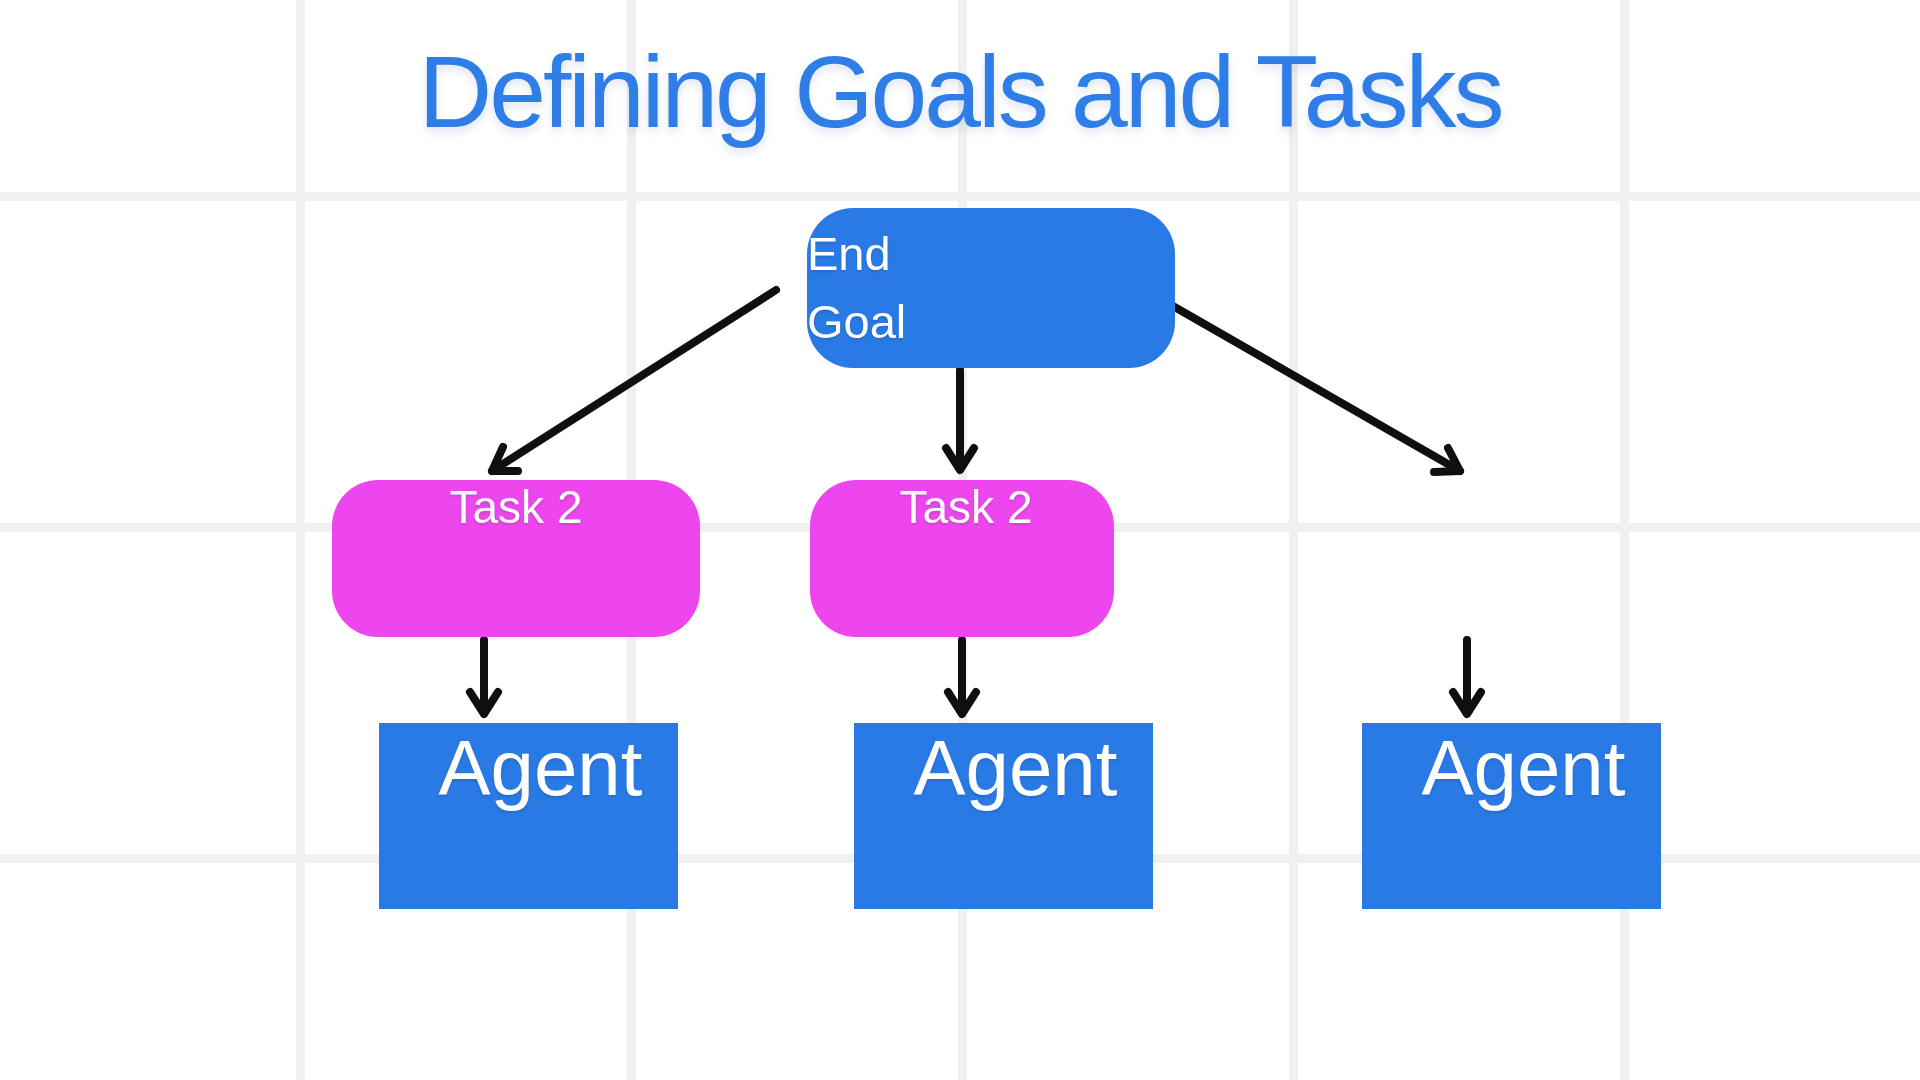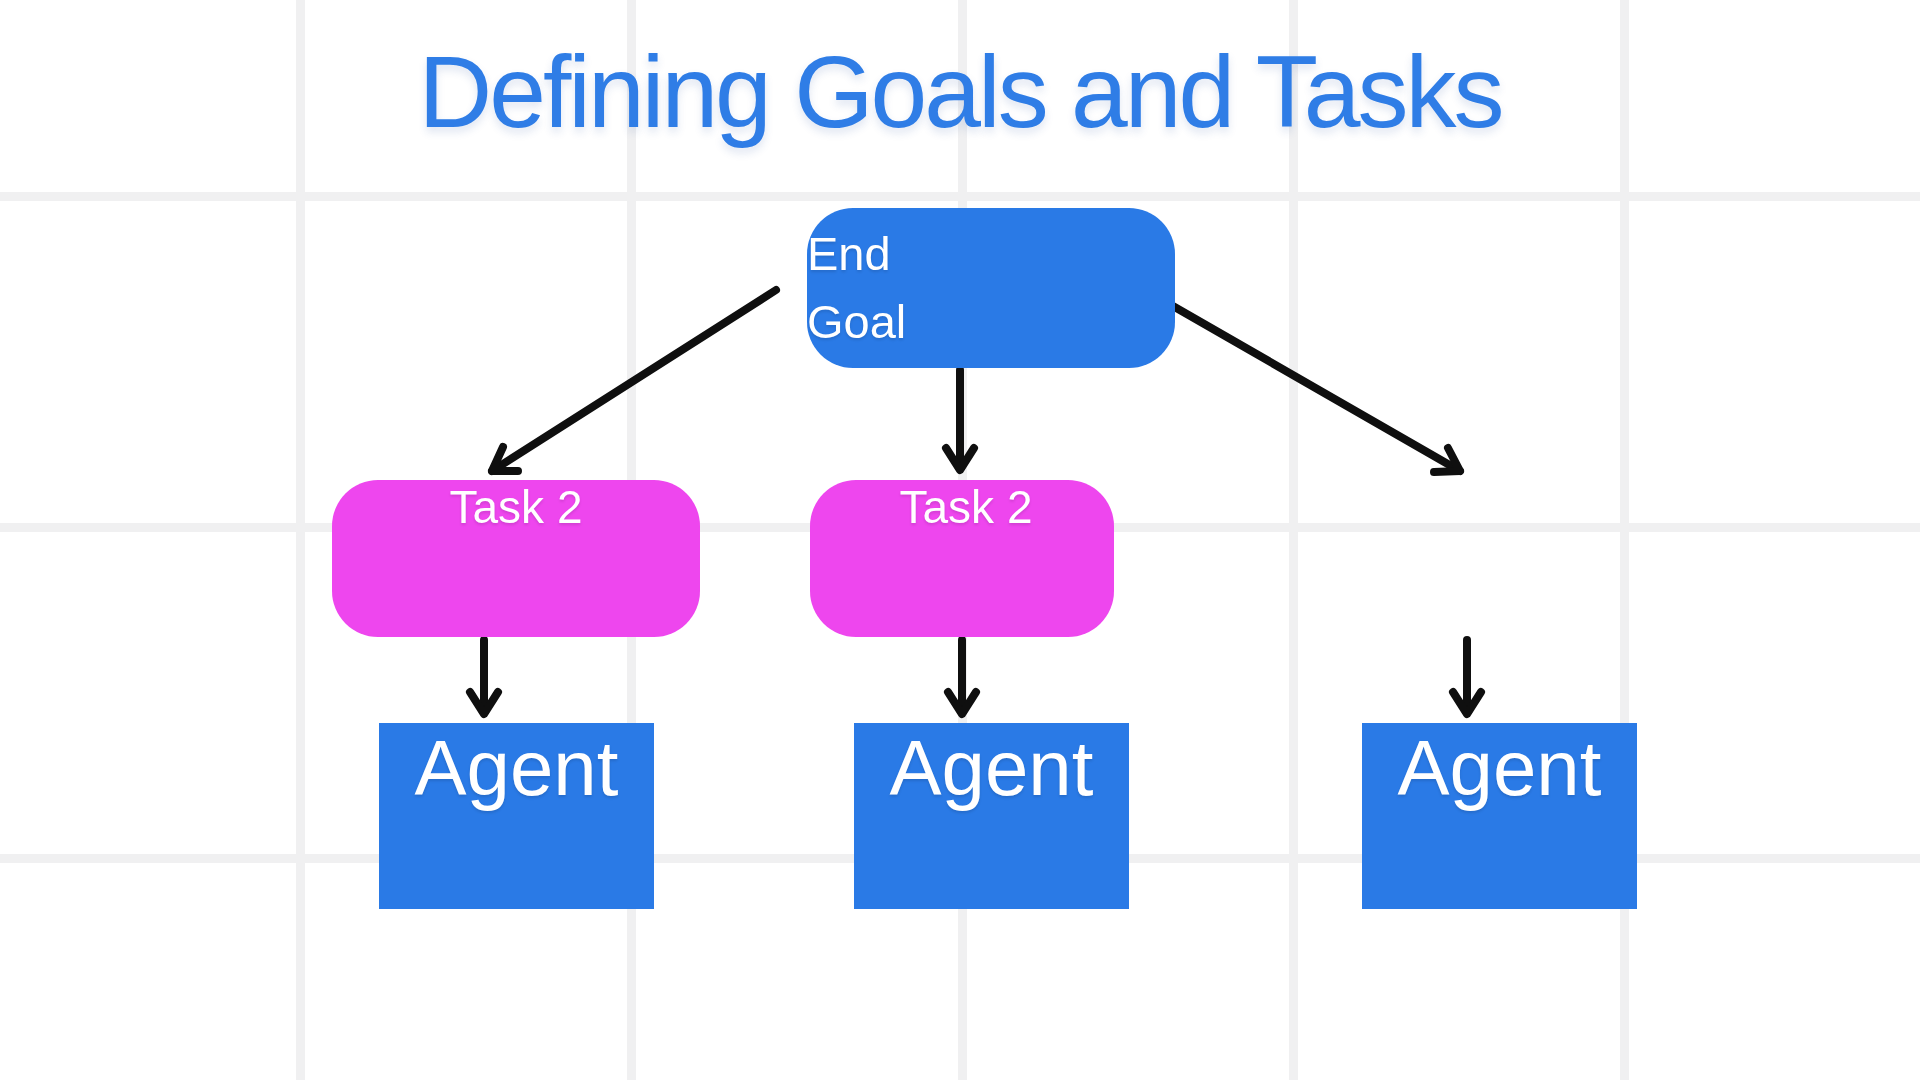--- a/index.html
+++ b/index.html
@@ -91,20 +91,21 @@
   .task-1 { left: 300px;  width: 368px; }
   .task-2 { left: 778px;  width: 296px; padding-left: 8px; }
   .task-3 { left: 1283px; width: 369px; }
 
   .agent {
     top: 723px;
     height: 186px;
     width: 275px;
     font-size: 78px;
     border-radius: 0;
+    padding-left: 24px;
   }
   .agent-1 { left: 347px; }
   .agent-2 { left: 822px; }
   .agent-3 { left: 1330px; }
 
   .footer-link {
     position: absolute;
     left: 78px;
     top: 958px;
     height: 110px;

